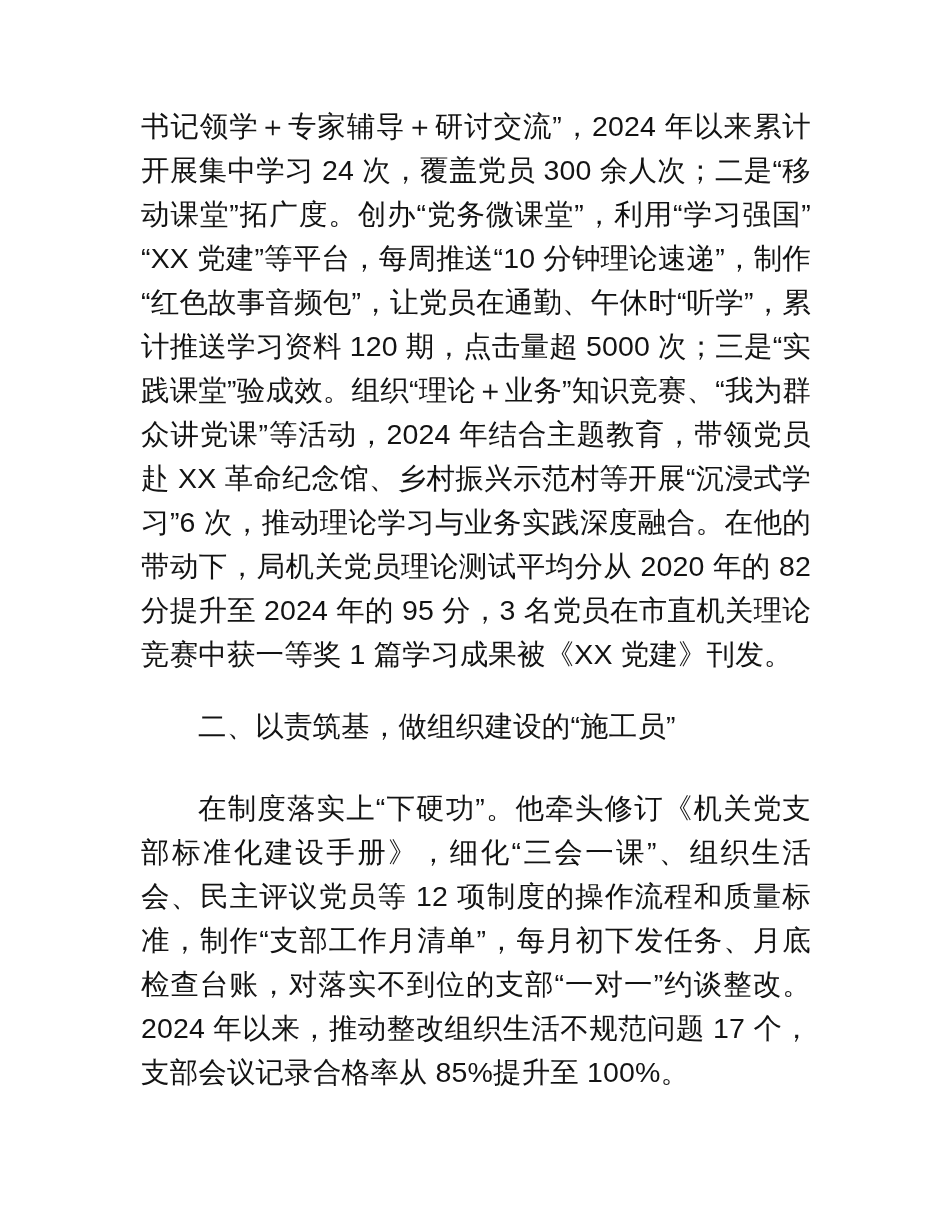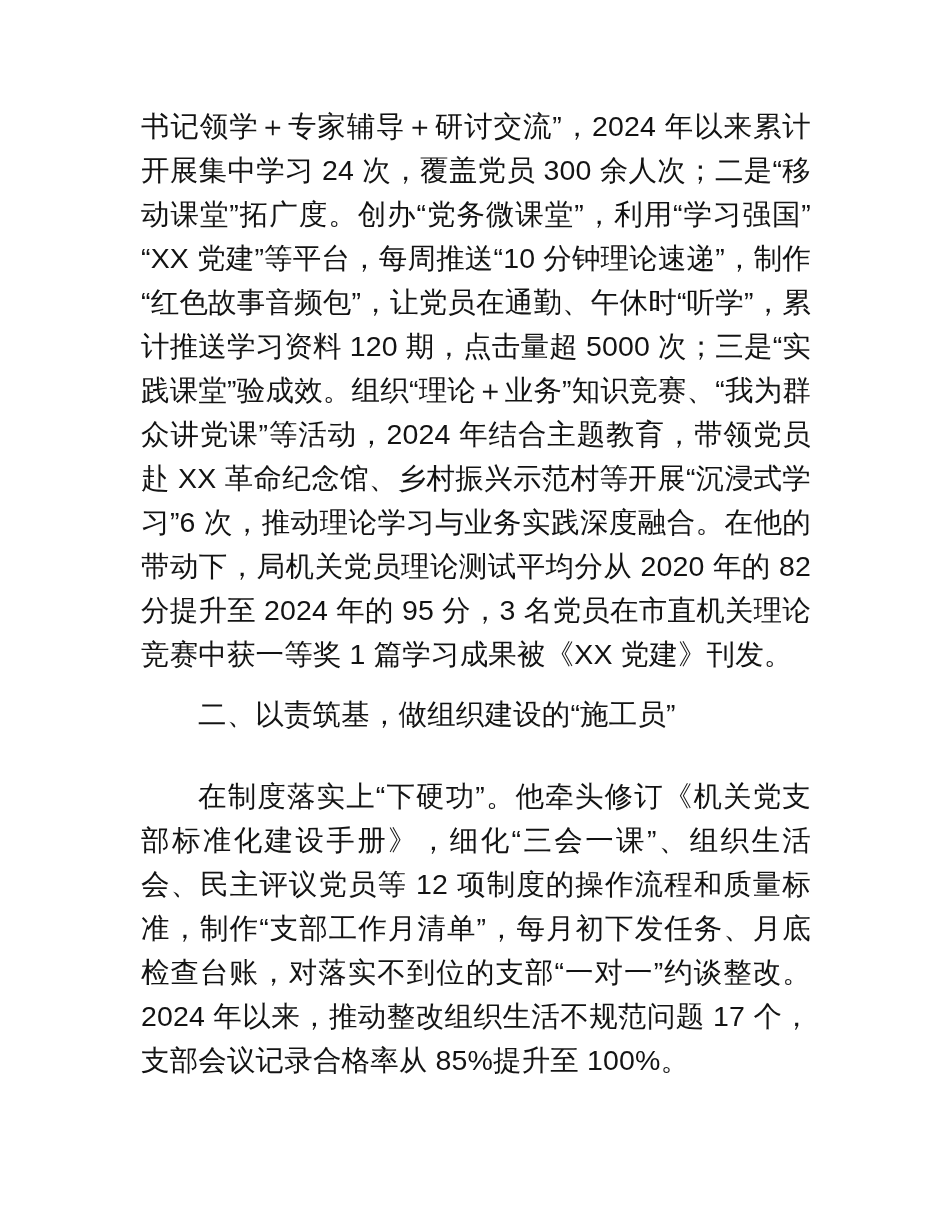--- a/index.html
+++ b/index.html
@@ -38,21 +38,21 @@
     -webkit-font-smoothing: antialiased;
   }
   .para.indent {
     text-indent: 2em;
   }
   .para.heading {
     text-indent: 2em;
     text-align-last: left;
   }
   .gap-block {
-    margin-top: 16px;
+    margin-top: 28px;
   }
   .gap-block-sm {
     margin-top: 38px;
   }
 </style>
 </head>
 <body>
 
 <div class="page">
   <div class="text-column">

